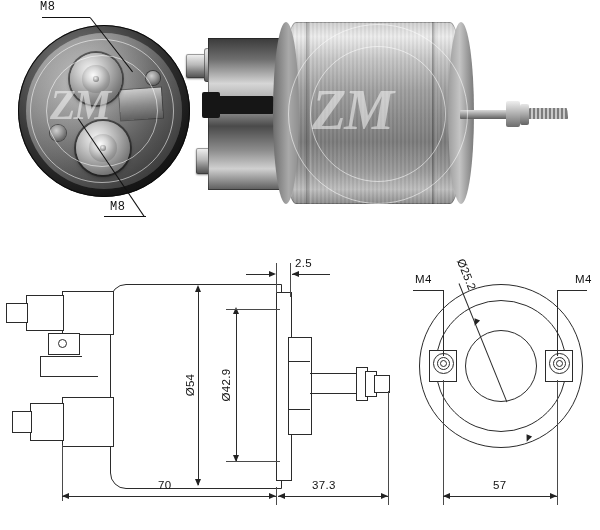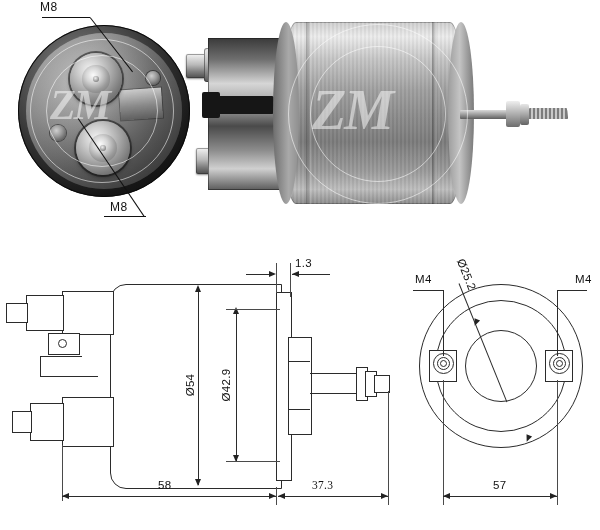--- a/index.html
+++ b/index.html
@@ -95,21 +95,21 @@
     background:linear-gradient(180deg,#e6e6e6,#a7a7a7 50%,#636363);}
   #shaft-thread{position:absolute;left:529px;top:108px;width:38px;height:11px;
     background:repeating-linear-gradient(90deg,#7c7c7c 0 2px,#c9c9c9 2px 4px);border-radius:1px;}
 
   
   .wm{position:absolute;border:1.4px solid rgba(255,255,255,.55);border-radius:50%;pointer-events:none;}
   .wm-text{position:absolute;color:rgba(255,255,255,.5);font-weight:bold;font-style:italic;
     font-family:"Liberation Serif",serif;letter-spacing:-2px;pointer-events:none;}
 
   
-  .callout{position:absolute;font-size:12px;font-family:Liberation Sans, sans-serif;
+  .callout{position:absolute;font-size:12px;font-family:Liberation Mono, monospace;
     color:#111;letter-spacing:.5px;white-space:nowrap;}
   .lead{position:absolute;background:#111;}
   .lead-h{height:1.3px;}
   .lead-d{height:1.3px;transform-origin:left center;}
 
   
   #drawing{position:absolute;left:0;top:245px;width:600px;height:285px;}
   .ln{position:absolute;background:#2b2b2b;}
   .ln-h{height:1px;}
   .ln-v{width:1px;}
@@ -221,46 +221,46 @@
       <div class="body-rect" style="left:62px;top:152px;width:50px;height:48px;"></div>
       <div class="body-rect" style="left:30px;top:158px;width:32px;height:36px;"></div>
       <div class="body-rect" style="left:12px;top:166px;width:18px;height:20px;"></div>
 
       <div class="ln ln-v ln-thin" style="left:276px;top:18px;height:30px;"></div>
       <div class="ln ln-v ln-thin" style="left:290px;top:18px;height:34px;"></div>
       <div class="ln ln-h" style="left:246px;top:29px;width:28px;"></div>
       <div class="arw arw-r" style="left:269px;top:26px;"></div>
       <div class="ln ln-h" style="left:292px;top:29px;width:38px;"></div>
       <div class="arw arw-l" style="left:292px;top:26px;"></div>
-      <div class="dim-txt" style="left:295px;top:12px;">1.3</div>
+      <div class="dim-txt" style="left:295px;top:12px;">2.5</div>
 
       <div class="ln ln-v" style="left:198px;top:42px;height:198px;"></div>
       <div class="arw arw-u" style="left:195px;top:40px;"></div>
       <div class="arw arw-d" style="left:195px;top:234px;"></div>
       <div class="dim-txt dim-txt-v" style="left:179px;top:134px;">Ø54</div>
 
       <div class="ln ln-v" style="left:236px;top:64px;height:152px;"></div>
       <div class="arw arw-u" style="left:233px;top:62px;"></div>
       <div class="arw arw-d" style="left:233px;top:210px;"></div>
       <div class="ln ln-h ln-thin" style="left:226px;top:64px;width:54px;"></div>
       <div class="ln ln-h ln-thin" style="left:226px;top:216px;width:54px;"></div>
       <div class="dim-txt dim-txt-v" style="left:210px;top:134px;">Ø42.9</div>
 
       <div class="ln ln-v ln-thin" style="left:62px;top:200px;height:56px;"></div>
       <div class="ln ln-v ln-thin" style="left:276px;top:242px;height:18px;"></div>
       <div class="ln ln-h" style="left:62px;top:251px;width:214px;"></div>
       <div class="arw arw-l" style="left:62px;top:248px;"></div>
       <div class="arw arw-r" style="left:269px;top:248px;"></div>
-      <div class="dim-txt" style="left:158px;top:234px;">58</div>
+      <div class="dim-txt" style="left:158px;top:234px;">70</div>
 
       <div class="ln ln-v ln-thin" style="left:388px;top:146px;height:114px;"></div>
       <div class="ln ln-h" style="left:278px;top:251px;width:110px;"></div>
       <div class="arw arw-l" style="left:278px;top:248px;"></div>
       <div class="arw arw-r" style="left:381px;top:248px;"></div>
-      <div class="dim-txt" style="left:312px;top:234px;font-family:Liberation Serif, serif;">37.3</div>
+      <div class="dim-txt" style="left:312px;top:234px;">37.3</div>
     </div>
 
     <div>
 
       <div class="circ" style="left:419px;top:39px;width:162px;height:162px;"></div>
       <div class="circ" style="left:435px;top:55px;width:130px;height:130px;"></div>
       <div class="circ" style="left:465px;top:85px;width:70px;height:70px;"></div>
 
       <div>
         <div class="body-rect" style="left:429px;top:105px;width:26px;height:30px;"></div>

